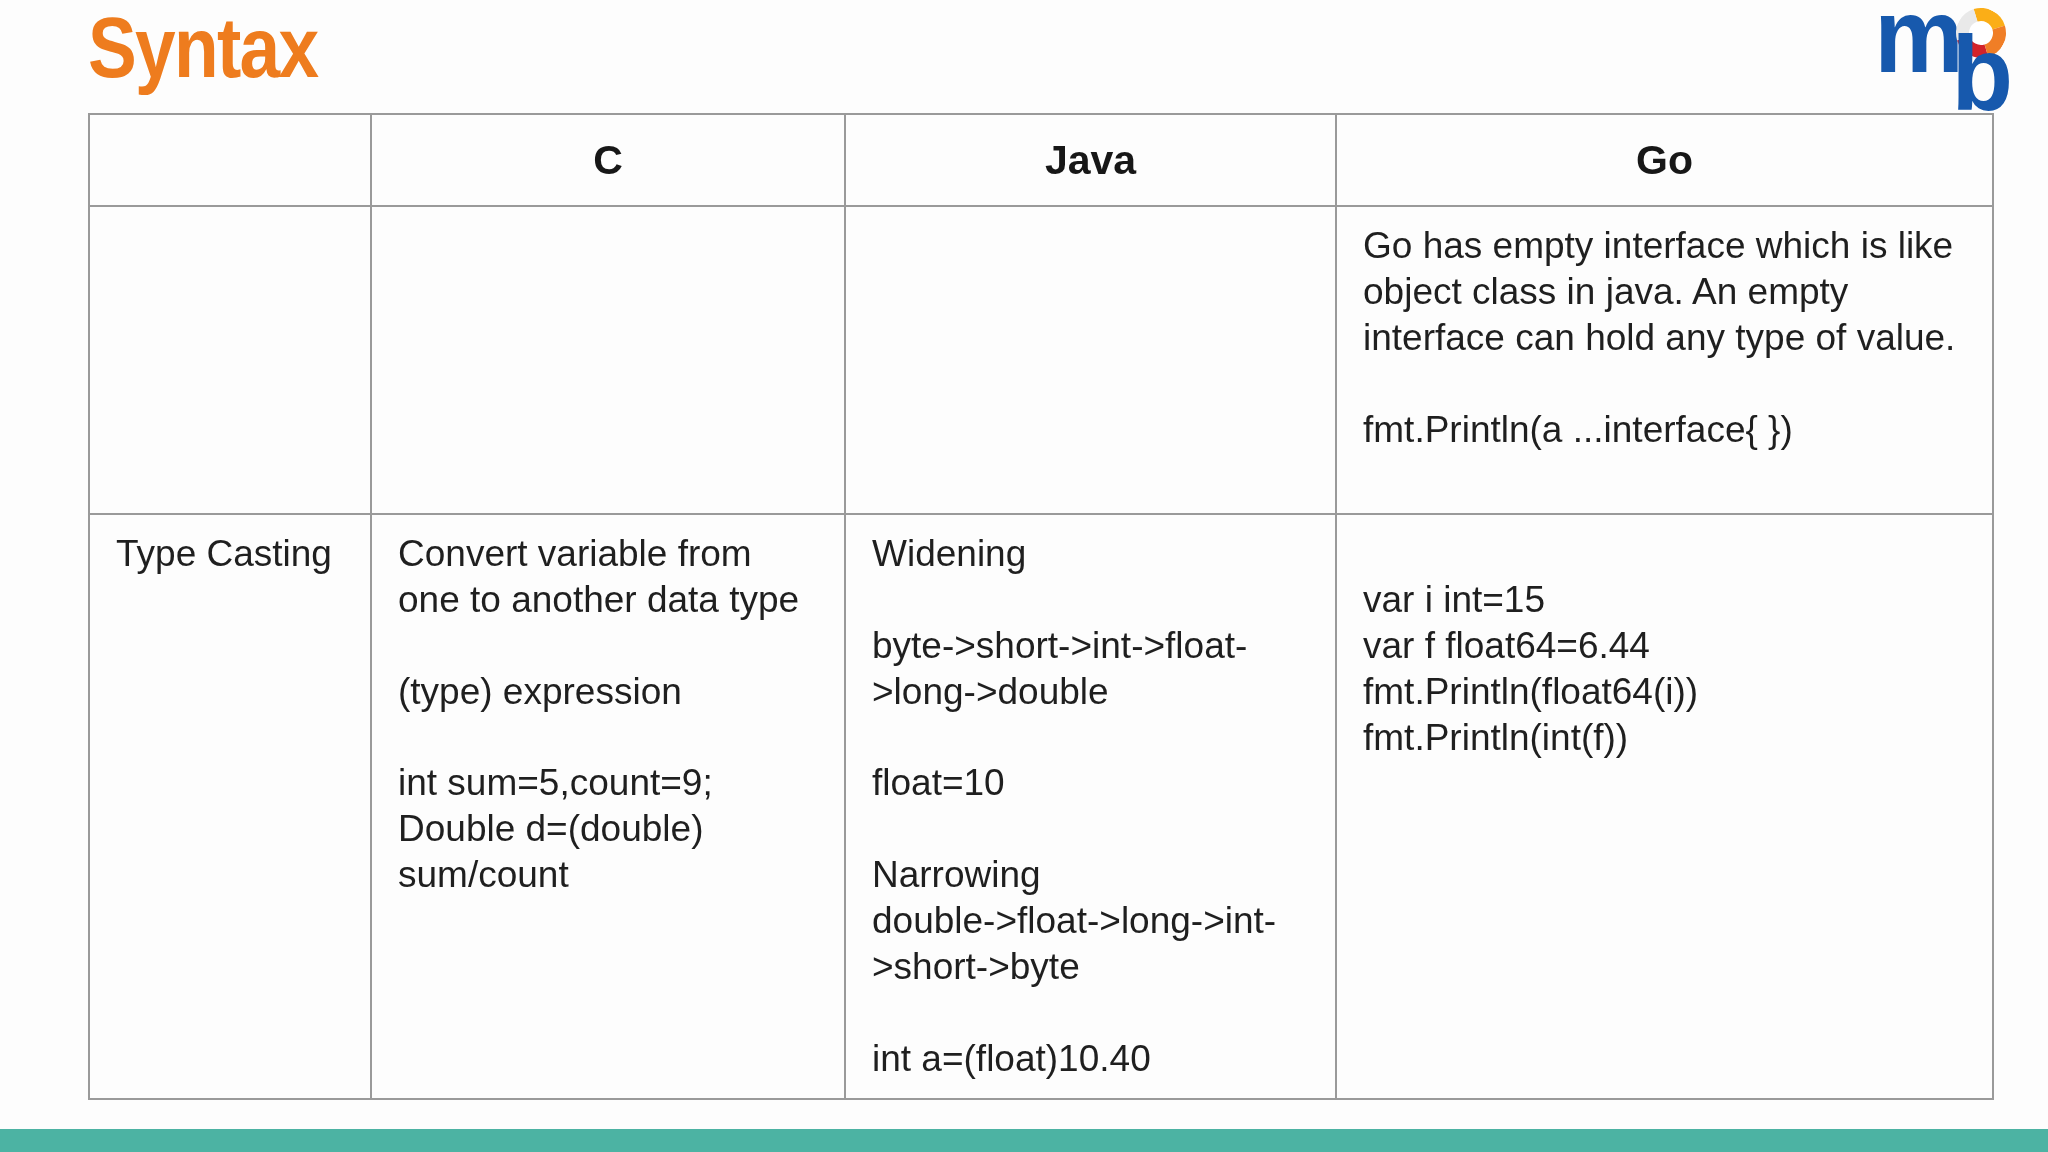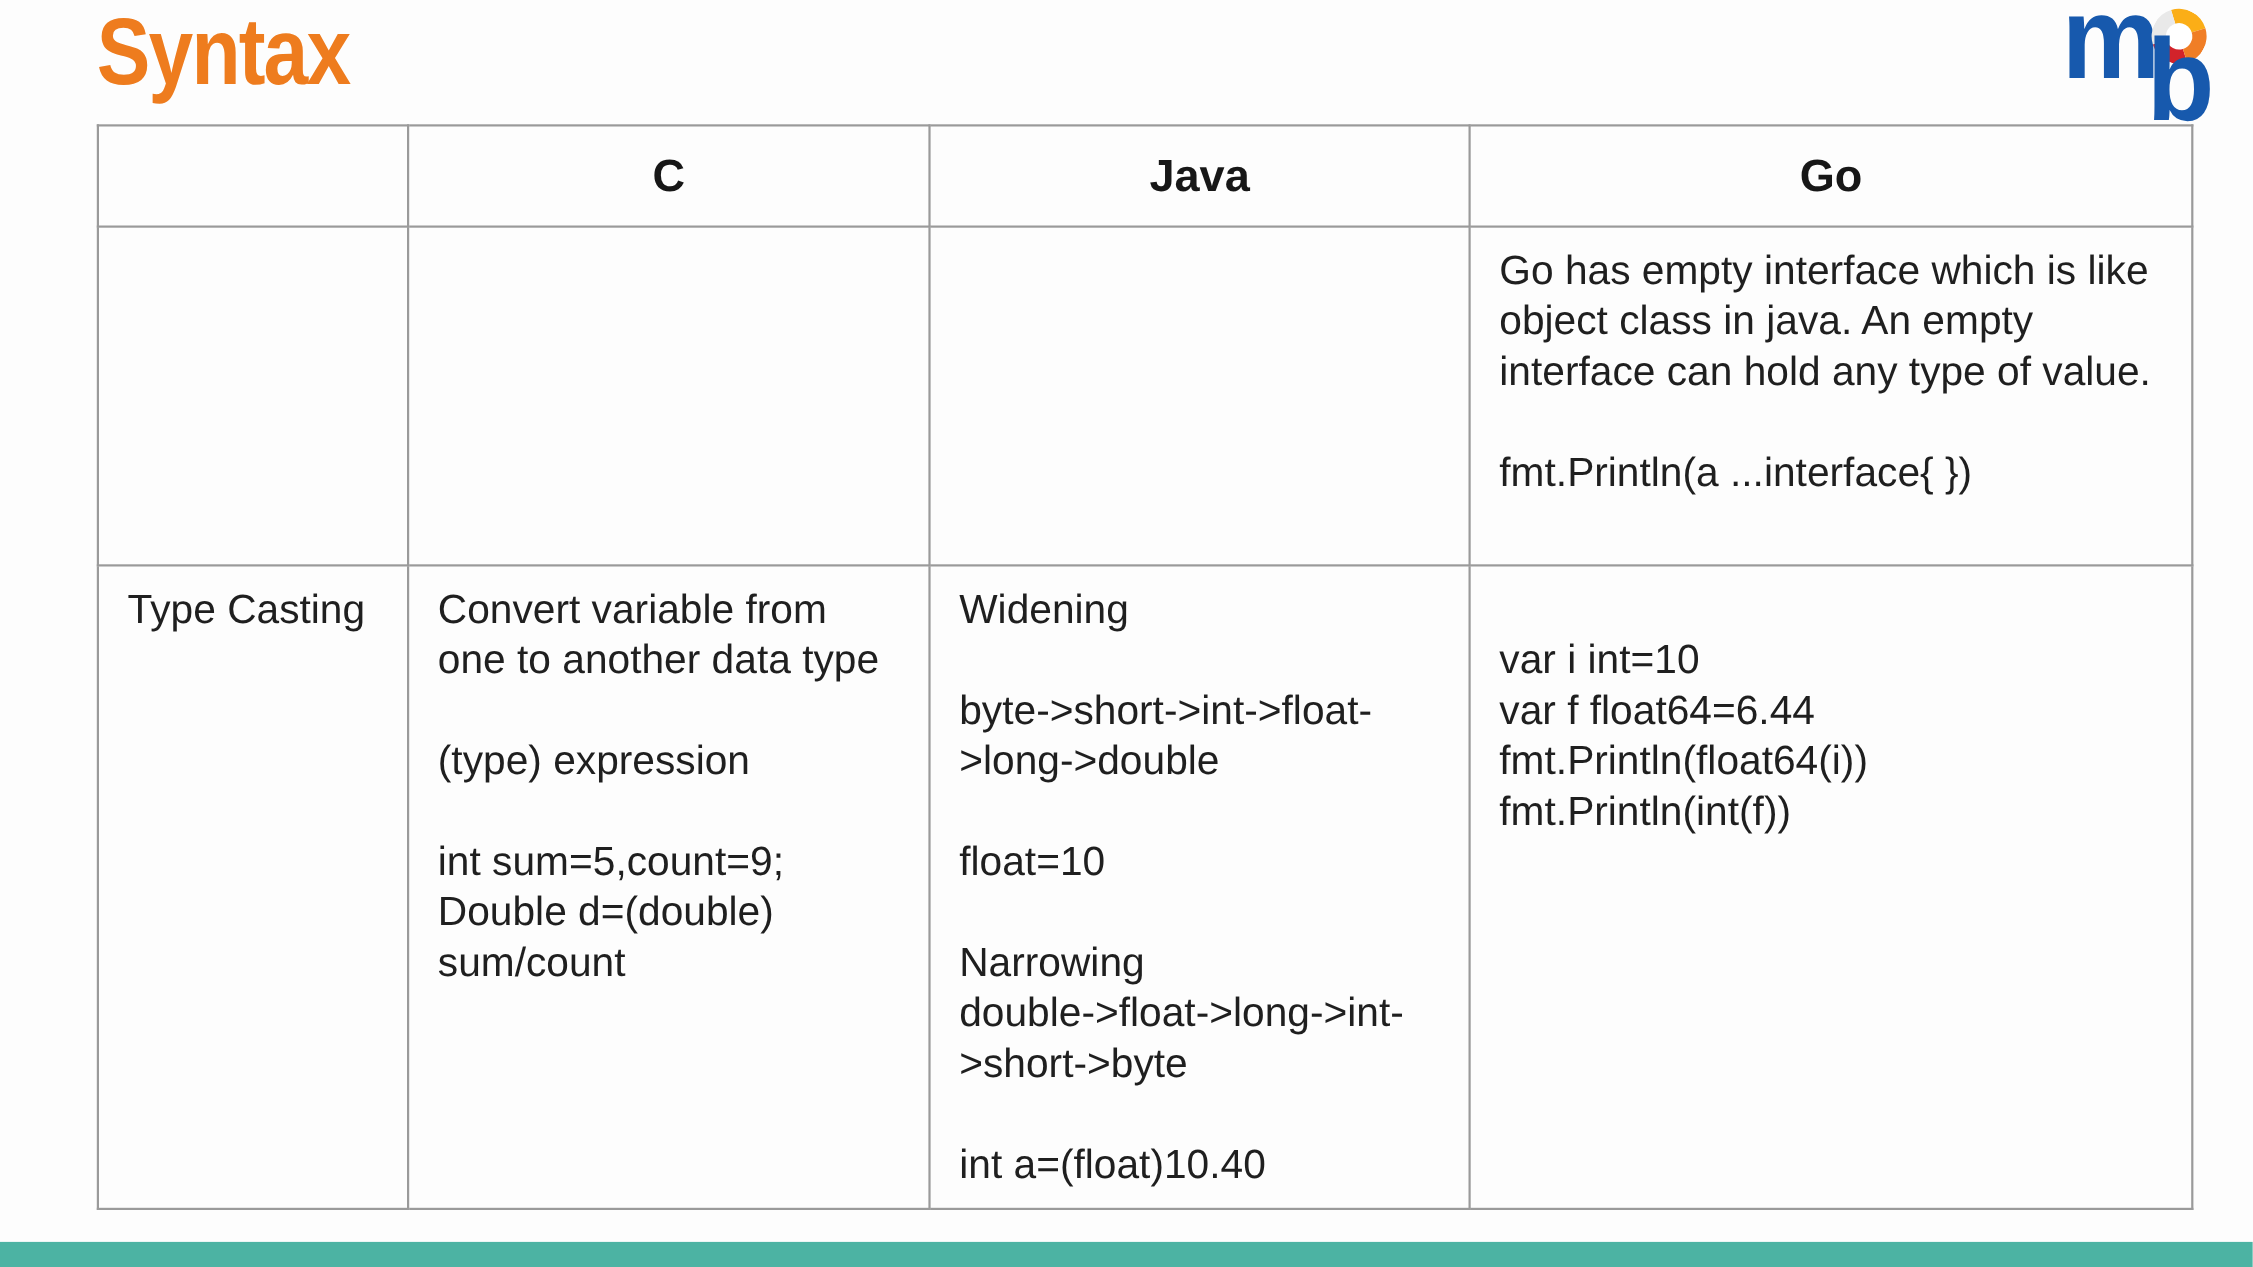--- a/index.html
+++ b/index.html
@@ -150,21 +150,21 @@
 
 byte-&gt;short-&gt;int-&gt;float-&gt;long-&gt;double
 
 float=10
 
 Narrowing
 double-&gt;float-&gt;long-&gt;int-&gt;short-&gt;byte
 
 int a=(float)10.40</td>
       <td>
-var i int=10
+var i int=15
 var f float64=6.44
 fmt.Println(float64(i))
 fmt.Println(int(f))</td>
     </tr>
   </tbody>
 </table>
 
 <div class="footer-bar" style="background: rgb(76, 179, 163);"></div>
 
 </body></html>

